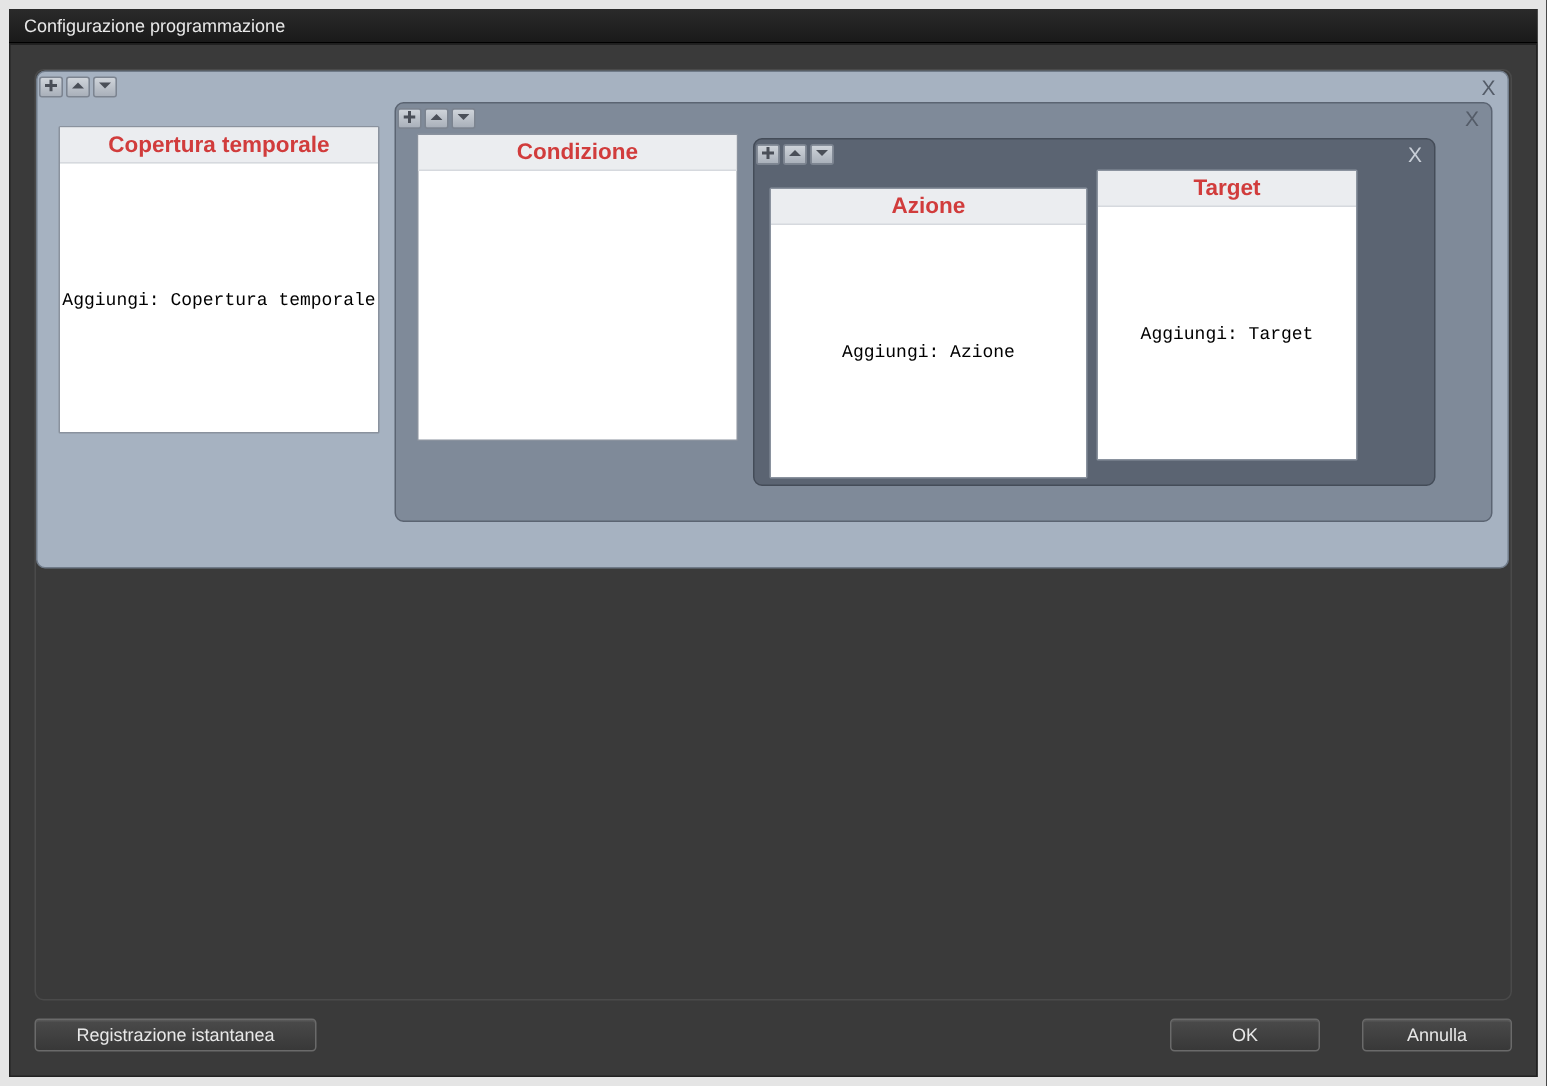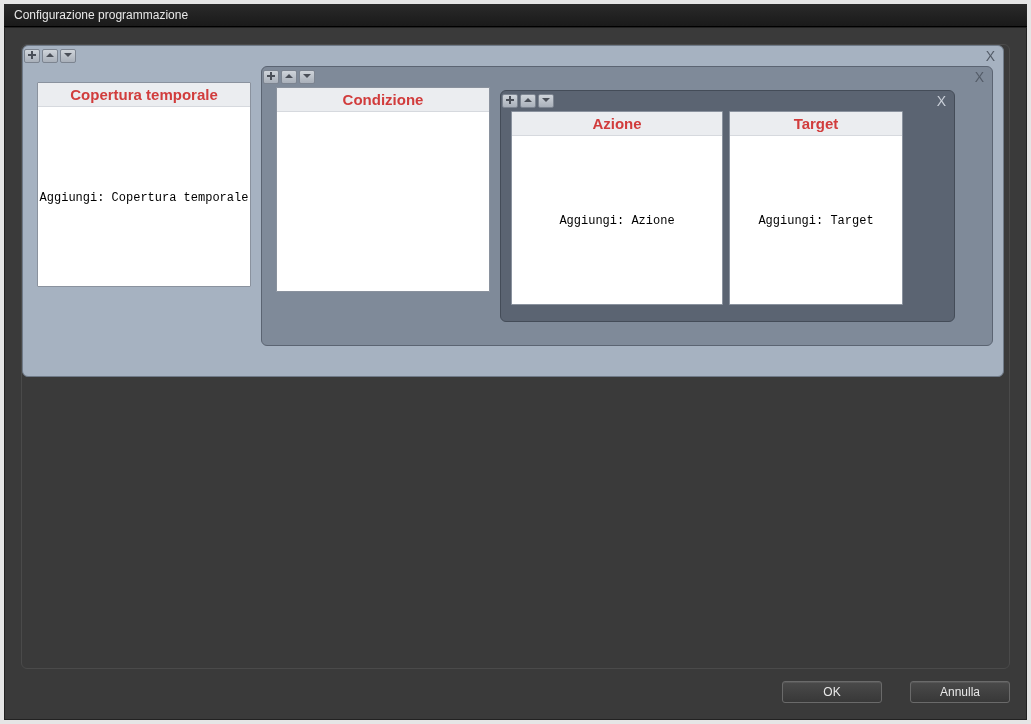--- a/index.html
+++ b/index.html
@@ -7,21 +7,21 @@
   body {
     font-family: Arial, sans-serif;
     background: #000;
     color: #fff;
     font-size: 12px;
   }
   .window {
     width: 1031px;
     height: 724px;
     background: #000;
-    border: 4px solid #e5e5e5;
+    border: 6px solid #e5e5e5;
     display: flex;
     flex-direction: column;
   }
   .titlebar {
     background: linear-gradient(to bottom, #2a2a2a, #1a1a1a);
     border-bottom: 1px solid #000;
     padding: 4px 10px;
     font-size: 12px;
     color: #e8e8e8;
   }
@@ -136,21 +136,21 @@
     height: calc(100% - 22px);
     color: #000;
     font-size: 12px;
     cursor: pointer;
     font-family: Liberation Mono, monospace;
   }
 
   
   .card-temporal { top: 36px; left: 14px; width: 214px; height: 205px; }
   .card-condition { top: 20px; left: 14px; width: 214px; height: 205px; }
-  .card-action   { top: 20px; left: 10px;  width: 212px; height: 194px; }
+  .card-action   { top: 32px; left: 10px;  width: 212px; height: 194px; }
   .card-target   { top: 20px; left: 228px; width: 174px; height: 194px; }
 
   
   .footer {
     display: flex;
     align-items: center;
     padding-top: 12px;
   }
   .btn {
     background: linear-gradient(to bottom, #4a4a4a, #383838);
@@ -283,18 +283,19 @@
             <div class="card card-target">
               <div class="card-header">Target</div>
               <div class="card-body">Aggiungi: Target</div>
             </div>
           </div>
         </div>
       </div>
     </div>
 
     <div class="footer">
+      <button class="btn btn-instant">Registrazione istantanea</button>
       <div class="footer-spacer"></div>
       <button class="btn btn-ok">OK</button>
       <button class="btn btn-cancel">Annulla</button>
     </div>
   </div>
 </div>
 
 </body></html>

